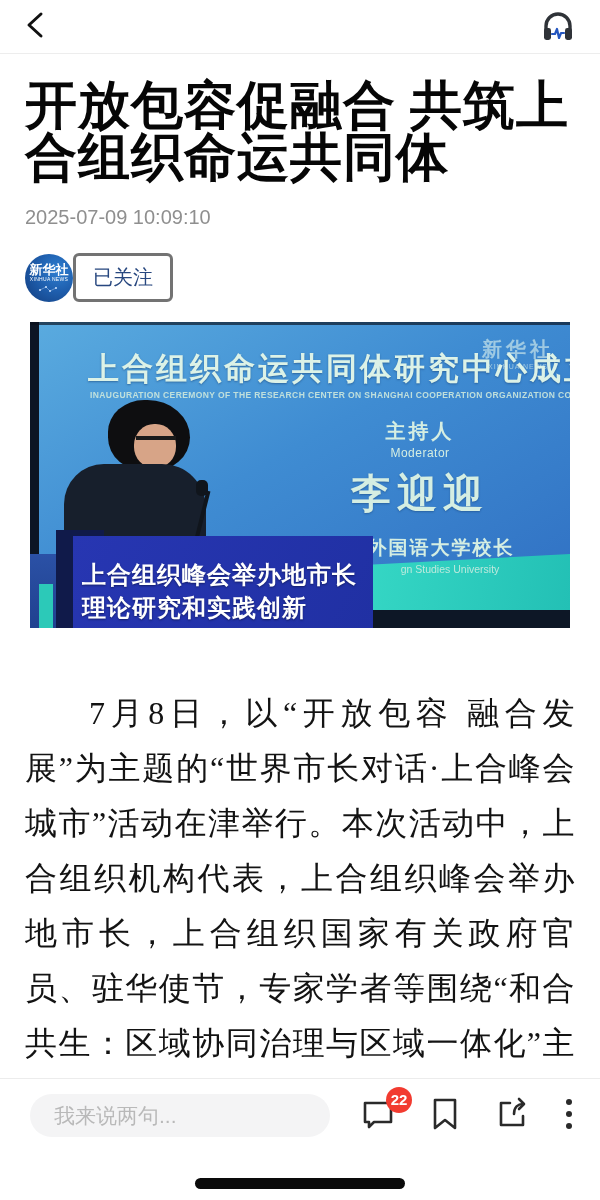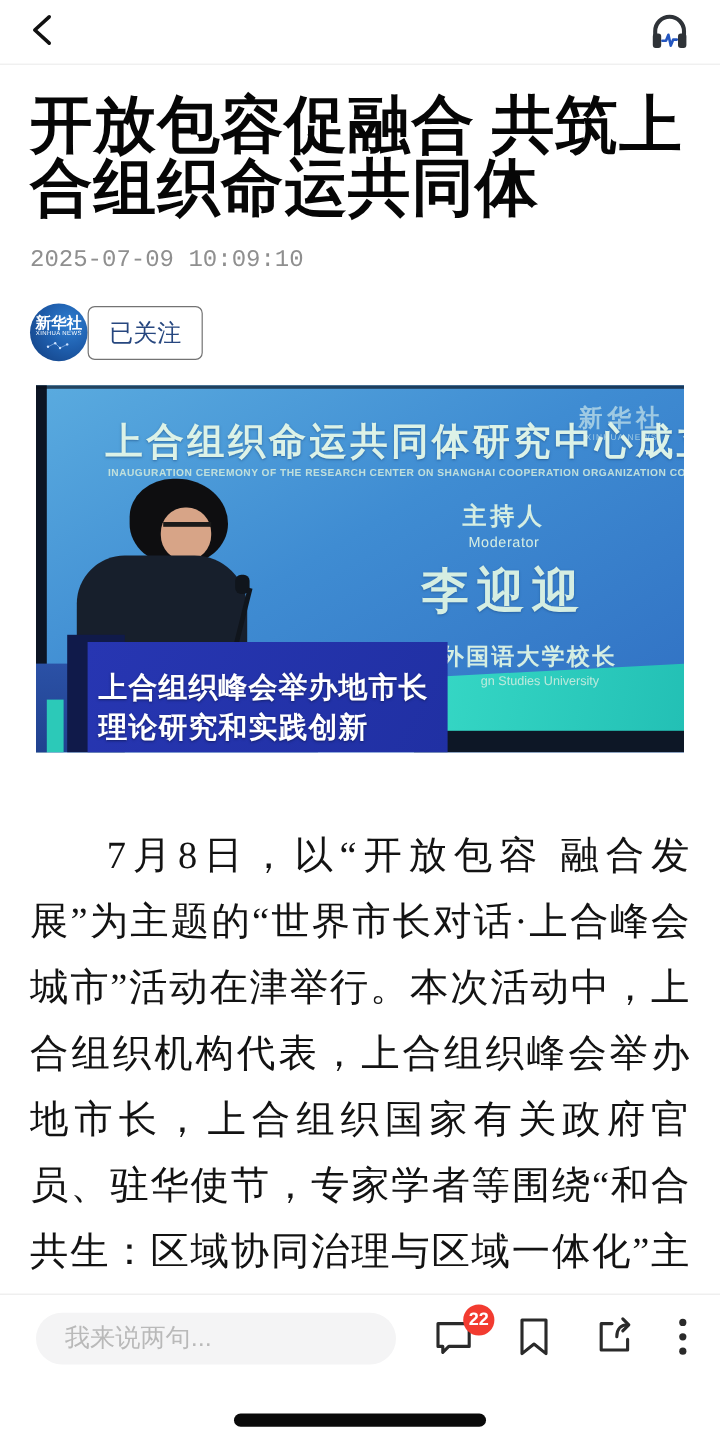--- a/index.html
+++ b/index.html
@@ -18,37 +18,37 @@
   .back-btn, .listen-btn { background:none; border:none; cursor:pointer; display:flex; align-items:center; }
 
   
   .article-head { padding:0 25px; }
   .title {
     margin-top:26px; font-family:"Liberation Serif", serif; font-weight:bold;
     font-size:52px; line-height:52px; color:#060606; letter-spacing:1px;
   }
   .meta {
     margin-top:22px; display:flex; align-items:baseline;
-    font-family:Liberation Mono, monospace; font-size:20px; color:#8f8f8f;
+    font-family:Liberation Sans, sans-serif; font-size:20px; color:#8f8f8f;
   }
 
   
   .author-row { margin-top:24px; padding:0 25px; display:flex; align-items:center; }
   .avatar {
     width:48px; height:48px; border-radius:50%; flex:0 0 48px;
     background:radial-gradient(circle at 68% 35%, #2f7fd1 0%, #1f5fae 45%, #123c7d 100%);
     color:#fff; display:flex; flex-direction:column; align-items:center; justify-content:center;
     overflow:hidden;
   }
   .avatar .l1 { font-family:"Liberation Serif", serif; font-size:13px; font-weight:bold; line-height:13px; }
   .avatar .l2 { font-size:5px; letter-spacing:.3px; line-height:7px; }
   .avatar .dots { width:26px; height:8px; margin-top:2px; }
   .author-name { margin-left:14px; font-size:22px; color:#1c1c1c; flex:1; }
   .follow-btn {
-    background:#fff; border:1px solid #737373; border-radius:6px;
+    background:#fff; border:3px solid #737373; border-radius:6px;
     color:#27477f; font-size:20px; padding:8px 17px; cursor:pointer;
   }
 
   
   .video {
     position:relative; width:540px; height:306px; margin:20px auto 0;
     background:linear-gradient(150deg, #5aabdf 0%, #3f8cd2 45%, #2f6ec2 100%);
     overflow:hidden; cursor:pointer;
   }
   .video .edge-left { position:absolute; left:0; top:0; width:9px; height:100%; background:#0c1524; }

